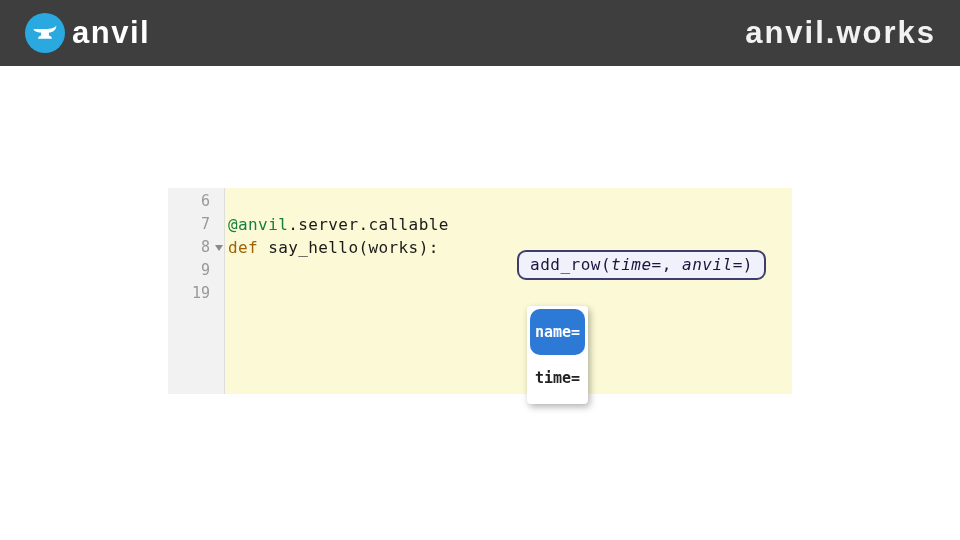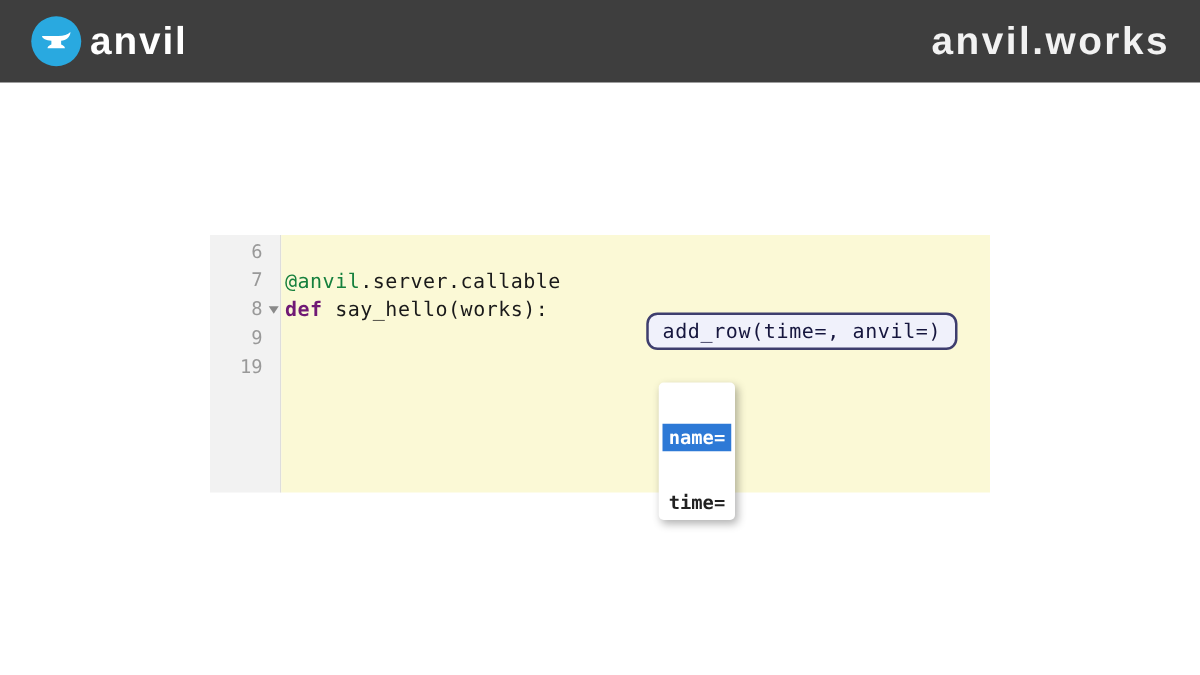--- a/index.html
+++ b/index.html
@@ -23,38 +23,38 @@
                 color:#999999; font-family:"DejaVu Sans Mono", monospace; font-size:15px; position:relative; }
   .fold-arrow { position:absolute; right:1px; top:9px; width:0; height:0;
                 border-left:4px solid transparent; border-right:4px solid transparent;
                 border-top:6px solid #8a8a8a; }
   .code { flex:1; background:#fbf9d6; padding-top:2px;
           font-family:"DejaVu Sans Mono", monospace; font-size:16px; line-height:23px;
           letter-spacing:0.4px; color:#1a1a1a; }
   .code-row { height:23px; white-space:pre; padding-left:3px; }
   .code-row.hl { background:#fbf878; }
   .tok-decorator { color:#15803d; }
-  .tok-keyword { color:#701a75; font-weight:bold; }
+  .tok-keyword { color:#a16207; font-weight:normal; }
   .caret { display:inline-block; width:2px; height:18px; background:#111111;
            vertical-align:-3px; margin:0 -1px; }
 
   
   .sig-tooltip { position:absolute; left:517px; top:250px; height:30px; z-index:5;
                  background:#f0f1fb; border:2px solid #3e3e6e; border-radius:9px;
                  padding:0 11px; font-family:"DejaVu Sans Mono", monospace; font-size:16px;
                  line-height:26px; letter-spacing:0.5px; color:#16163e; white-space:pre; }
-  .sig-param { }
+  .sig-param { font-style:italic; }
 
   
   .autocomplete { position:absolute; left:527px; top:306px; z-index:6;
                   background:#ffffff; border-radius:4px; padding:3px;
                   box-shadow:2px 3px 7px rgba(0,0,0,0.3);
                   font-family:"DejaVu Sans Mono", monospace; font-size:15px;
                   font-weight:bold; line-height:22px; }
-  .ac-item { padding:0 5px; color:#222222; white-space:pre; border-radius:0;margin-top:30px; }
+  .ac-item { padding:12px 5px; color:#222222; white-space:pre; border-radius:10px; }
   .ac-item.selected { background:#2d79d6; color:#ffffff; }
 </style>
 </head>
 <body>
 
 <div class="header">
   <div class="logo-circle">
     <svg viewBox="0 0 24 24">
       <path d="M1.5 8.2 L13.5 8.2 C17.5 8.2 20.5 7.2 22.5 5.2 C22.3 9.2 19.2 11.4 15.6 11.6 L15.6 14.4 C15.6 14.4 18.4 15.2 18.4 17.2 L5.6 17.2 C5.6 15.2 8.4 14.4 8.4 14.4 L8.4 11.6 C4.6 11.4 1.5 10.2 1.5 8.2 Z"></path>
     </svg>

